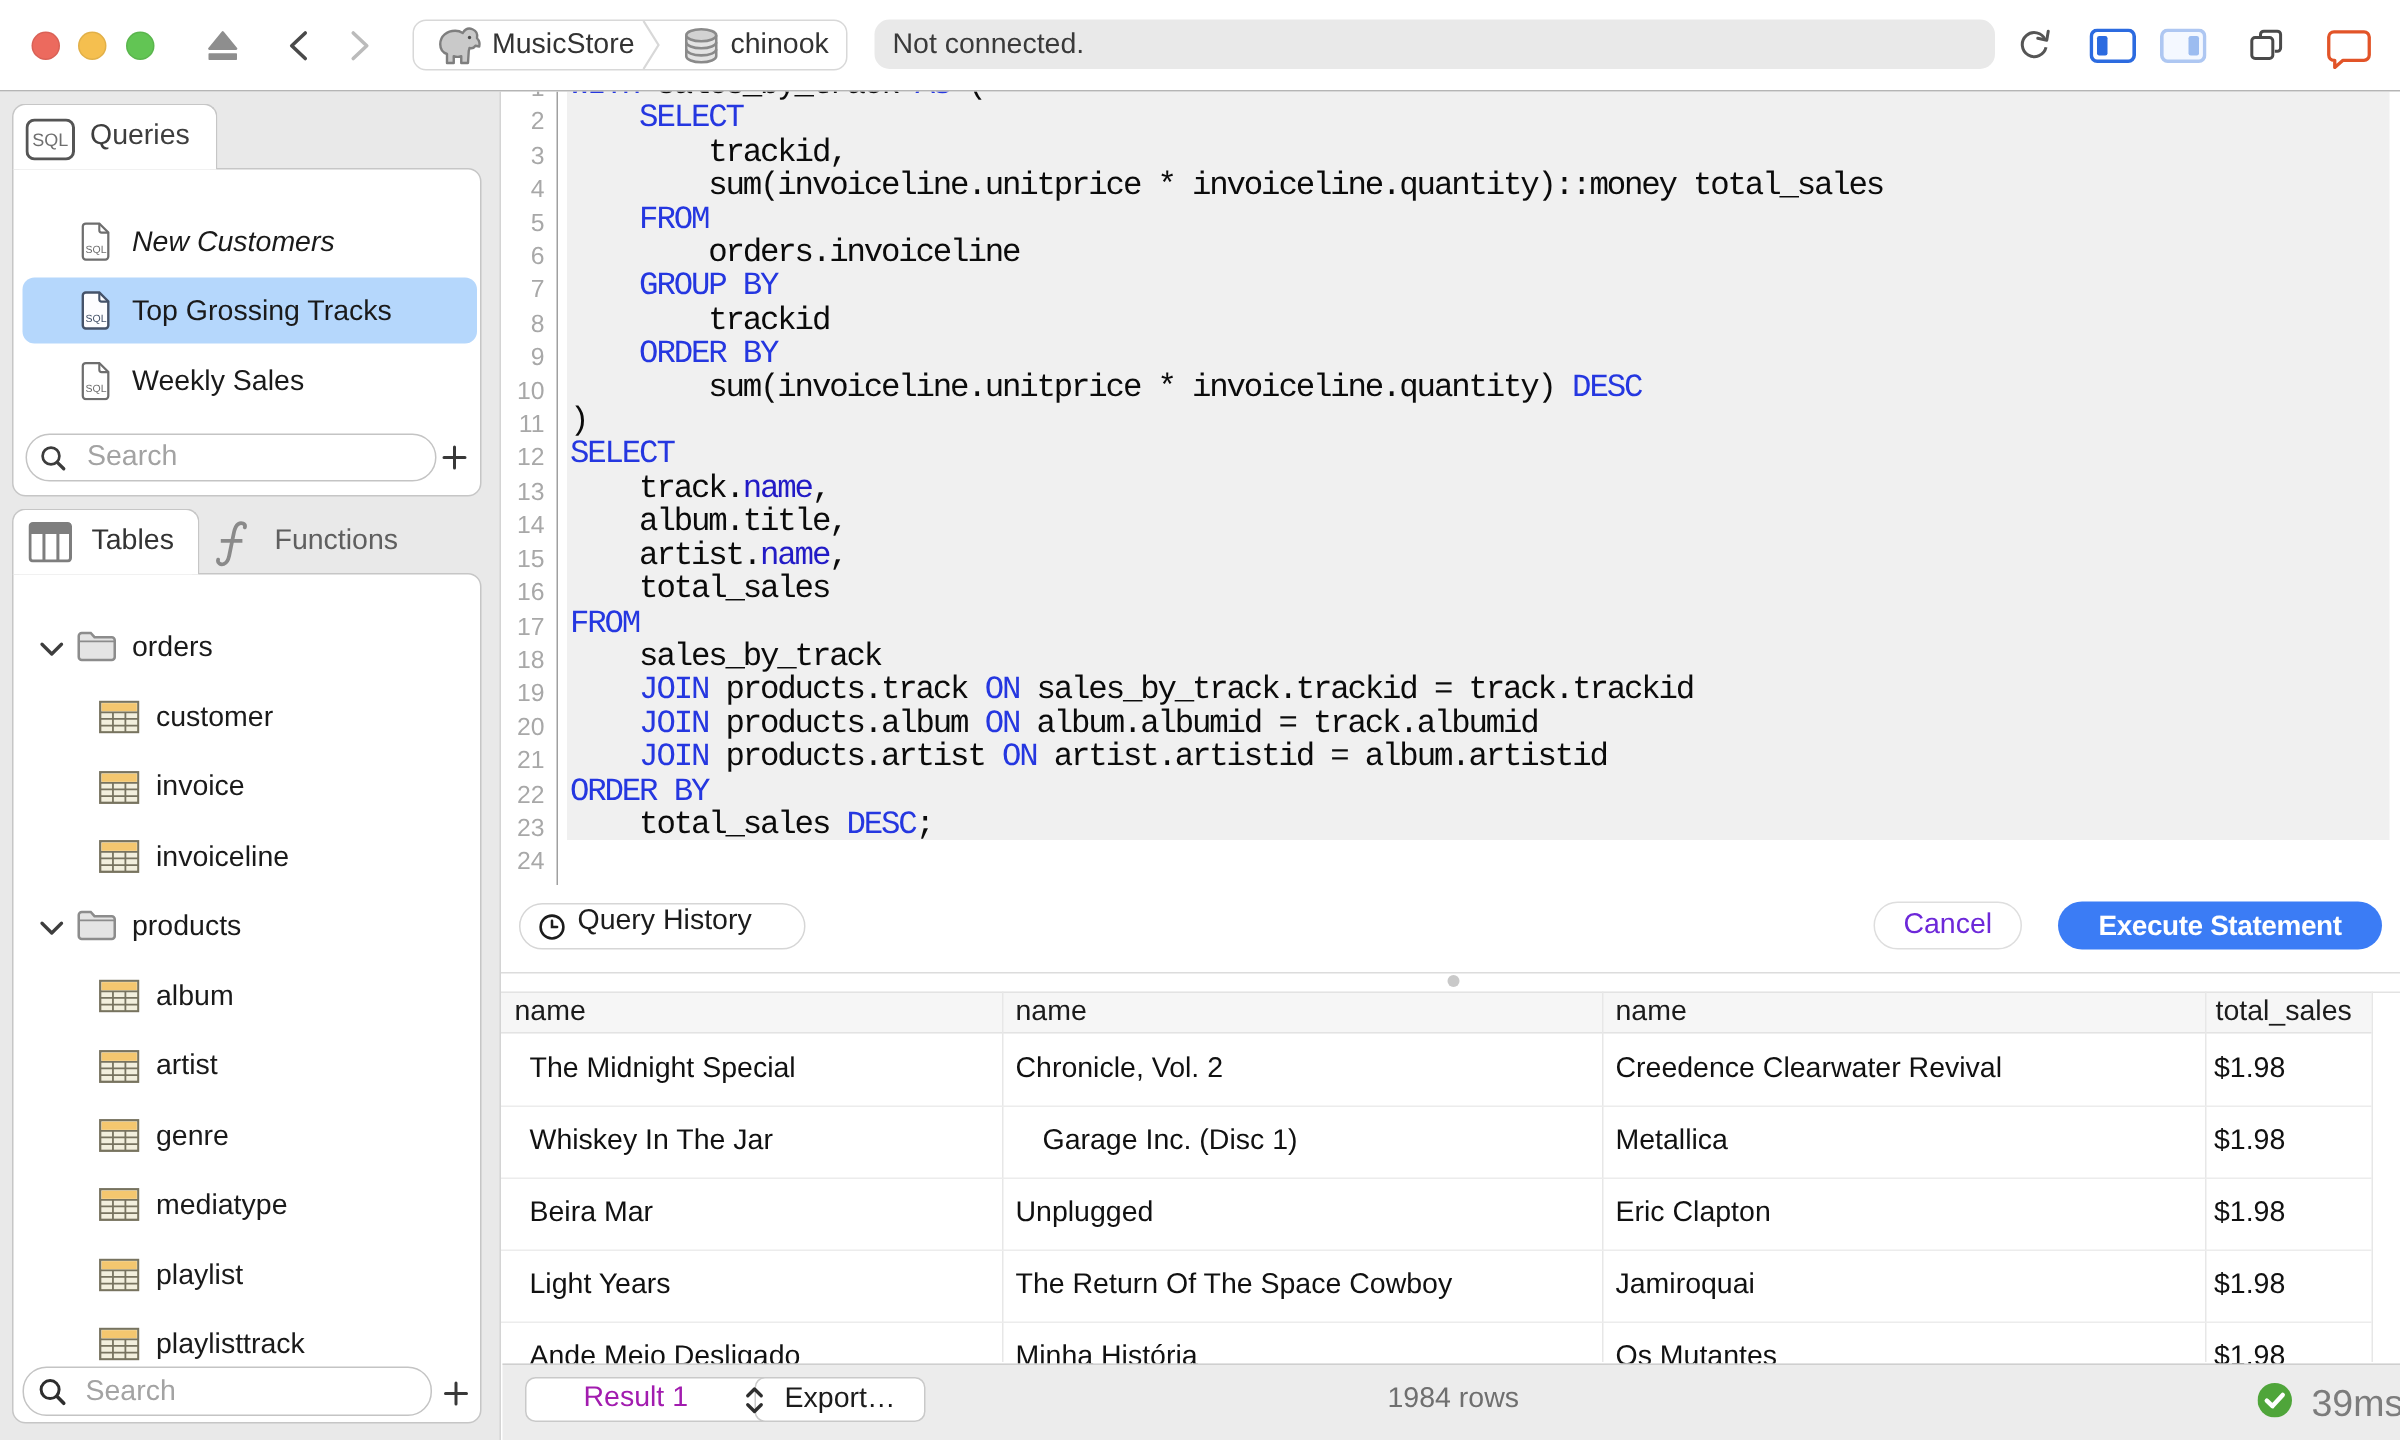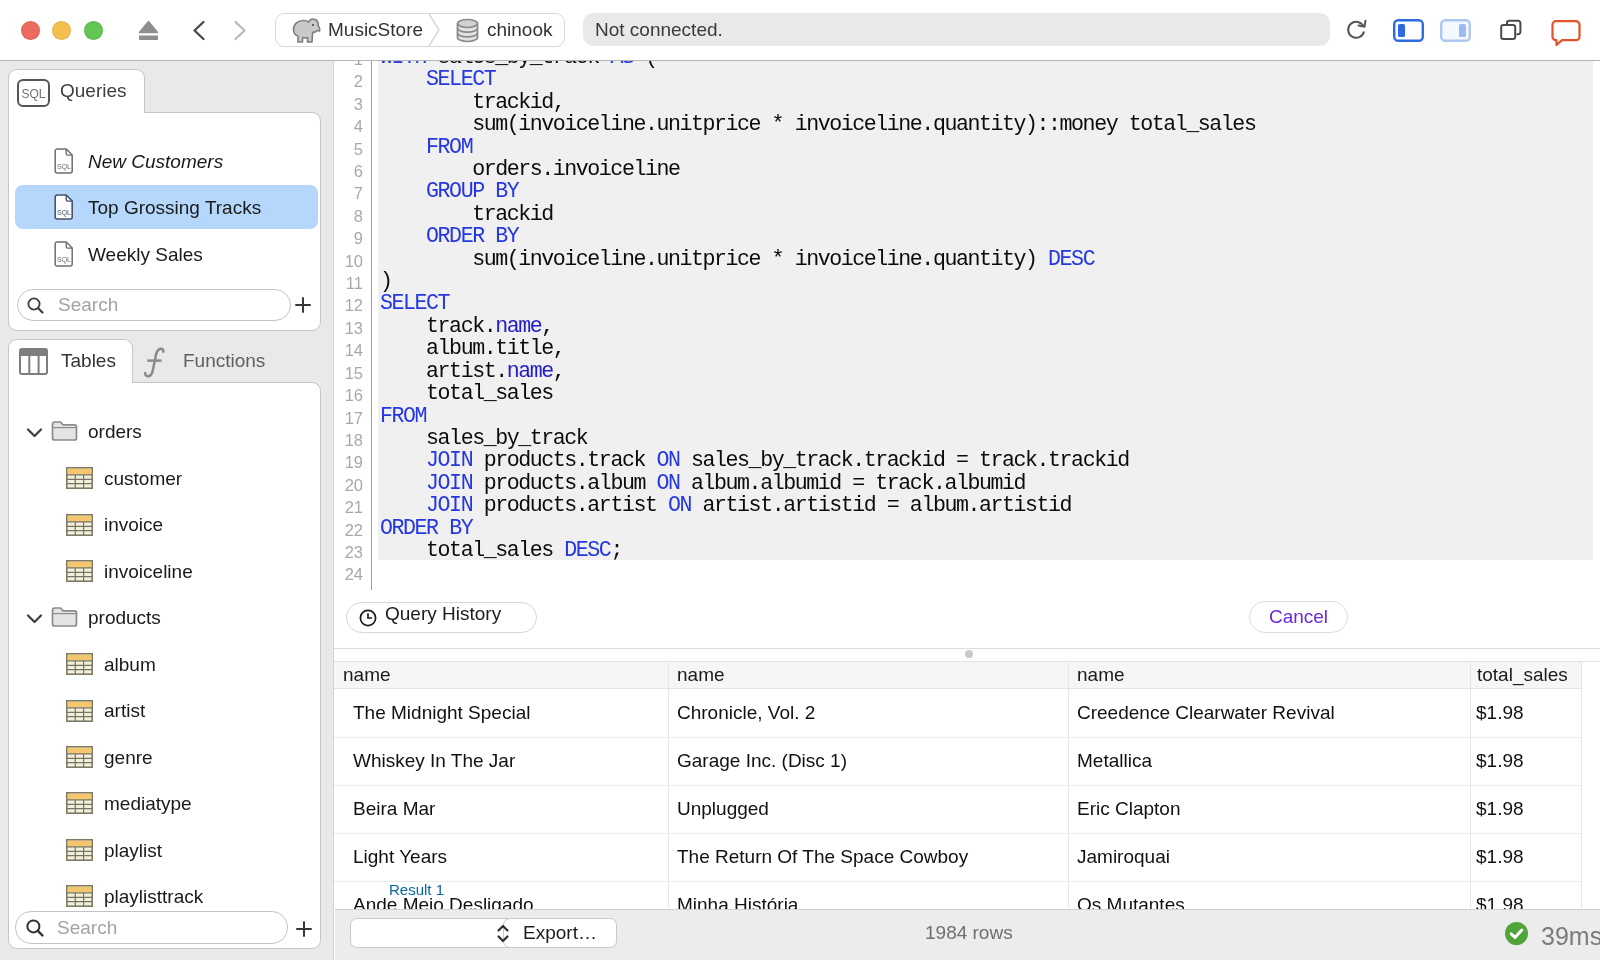--- a/index.html
+++ b/index.html
@@ -263,20 +263,21 @@
 <span class="k">ORDER</span> <span class="k">BY</span>
     total_sales <span class="k">DESC</span>;</pre>
 
   <div class="btn" style="left:346px; top:602px; width:191px; height:31px;"></div>
   <svg class="abs" style="left:359px; top:609px; z-index:4;" width="18" height="18" viewBox="0 0 18 18">
     <circle cx="9" cy="9" r="7.6" fill="none" stroke="#1c1c1c" stroke-width="1.7"></circle>
     <path d="M9 4.8 V9 H12.4" fill="none" stroke="#1c1c1c" stroke-width="1.7" stroke-linecap="round"></path>
   </svg>
   <div class="abs" style="left:385px; top:603px; font-size:19px; color:#1c1c1c; z-index:4;">Query History</div>
   <div class="btn" style="left:1249px; top:601px; width:99px; height:32px; line-height:30px; color:#6d28d9; border-color:#dedede;">Cancel</div>
+  <div id="execbtn">Execute Statement</div>
 
   <div class="abs" style="left:333px; top:648px; width:1267px; height:1px; background:#dcdcdc;"></div>
   <div class="abs" style="left:965px; top:650px; width:8px; height:8px; border-radius:50%; background:#c9c9c9;"></div>
 
   <div id="thead"></div>
   <div id="theadext"></div>
   <div class="hcell" style="left:343px;">name</div>
   <div class="hcell" style="left:677px;">name</div>
   <div class="hcell" style="left:1077px;">name</div>
   <div class="hcell" style="left:1477px;">total_sales</div>
@@ -290,42 +291,42 @@
   <div class="hline" style="top:785px;"></div>
   <div class="hline" style="top:833px;"></div>
   <div class="hline" style="top:881px;"></div>
 
   <div class="cell" style="left:353px; top:689px;">The Midnight Special</div>
   <div class="cell" style="left:677px; top:689px;">Chronicle, Vol. 2</div>
   <div class="cell" style="left:1077px; top:689px;">Creedence Clearwater Revival</div>
   <div class="cell" style="left:1476px; top:689px;">$1.98</div>
 
   <div class="cell" style="left:353px; top:737px;">Whiskey In The Jar</div>
-  <div class="cell" style="left:677px; top:737px;">Garage Inc. (Disc 1)</div>
+  <div class="cell" style="left:695px; top:737px;">Garage Inc. (Disc 1)</div>
   <div class="cell" style="left:1077px; top:737px;">Metallica</div>
   <div class="cell" style="left:1476px; top:737px;">$1.98</div>
 
   <div class="cell" style="left:353px; top:785px;">Beira Mar</div>
   <div class="cell" style="left:677px; top:785px;">Unplugged</div>
   <div class="cell" style="left:1077px; top:785px;">Eric Clapton</div>
   <div class="cell" style="left:1476px; top:785px;">$1.98</div>
 
   <div class="cell" style="left:353px; top:833px;">Light Years</div>
   <div class="cell" style="left:677px; top:833px;">The Return Of The Space Cowboy</div>
   <div class="cell" style="left:1077px; top:833px;">Jamiroquai</div>
   <div class="cell" style="left:1476px; top:833px;">$1.98</div>
 
   <div class="cell" style="left:353px; top:881px;">Ande Meio Desligado</div>
   <div class="cell" style="left:677px; top:881px;">Minha História</div>
   <div class="cell" style="left:1077px; top:881px;">Os Mutantes</div>
   <div class="cell" style="left:1476px; top:881px;">$1.98</div>
 
   <div id="statusbar"></div>
   <div class="sbtn" style="left:350px; top:918px; width:170px; height:30px; z-index:11;"></div>
-  <div class="abs" style="left:389px; top:881px; font-size:15px; color:#0369a1; z-index:12;">Result 1</div>
+  <div class="abs" style="left:389px; top:921px; font-size:19px; color:#a21caf; z-index:12;">Result 1</div>
   <svg class="abs" style="left:494px; top:923px; z-index:12;" width="18" height="21" viewBox="0 0 18 21">
     <path d="M4.5 7.5 L9 3 L13.5 7.5" fill="none" stroke="#2e2e2e" stroke-width="2.2" stroke-linecap="round" stroke-linejoin="round"></path>
     <path d="M4.5 13.5 L9 18 L13.5 13.5" fill="none" stroke="#2e2e2e" stroke-width="2.2" stroke-linecap="round" stroke-linejoin="round"></path>
   </svg>
   <div class="sbtn" style="left:503px; top:918px; width:114px; height:30px; line-height:28px; text-align:center; z-index:11;">Export…</div>
   <div class="abs" style="left:925px; top:922px; font-size:19px; color:#6f6f6f; z-index:12;">1984 rows</div>
   <svg class="abs" style="left:1505px; top:922px; z-index:12;" width="23" height="23" viewBox="0 0 23 23">
     <circle cx="11.5" cy="11.5" r="11.5" fill="#4fa53a"></circle>
     <path d="M6.2 11.8 L10 15.4 L16.8 8" fill="none" stroke="#ffffff" stroke-width="3" stroke-linecap="round" stroke-linejoin="round"></path>
   </svg>

